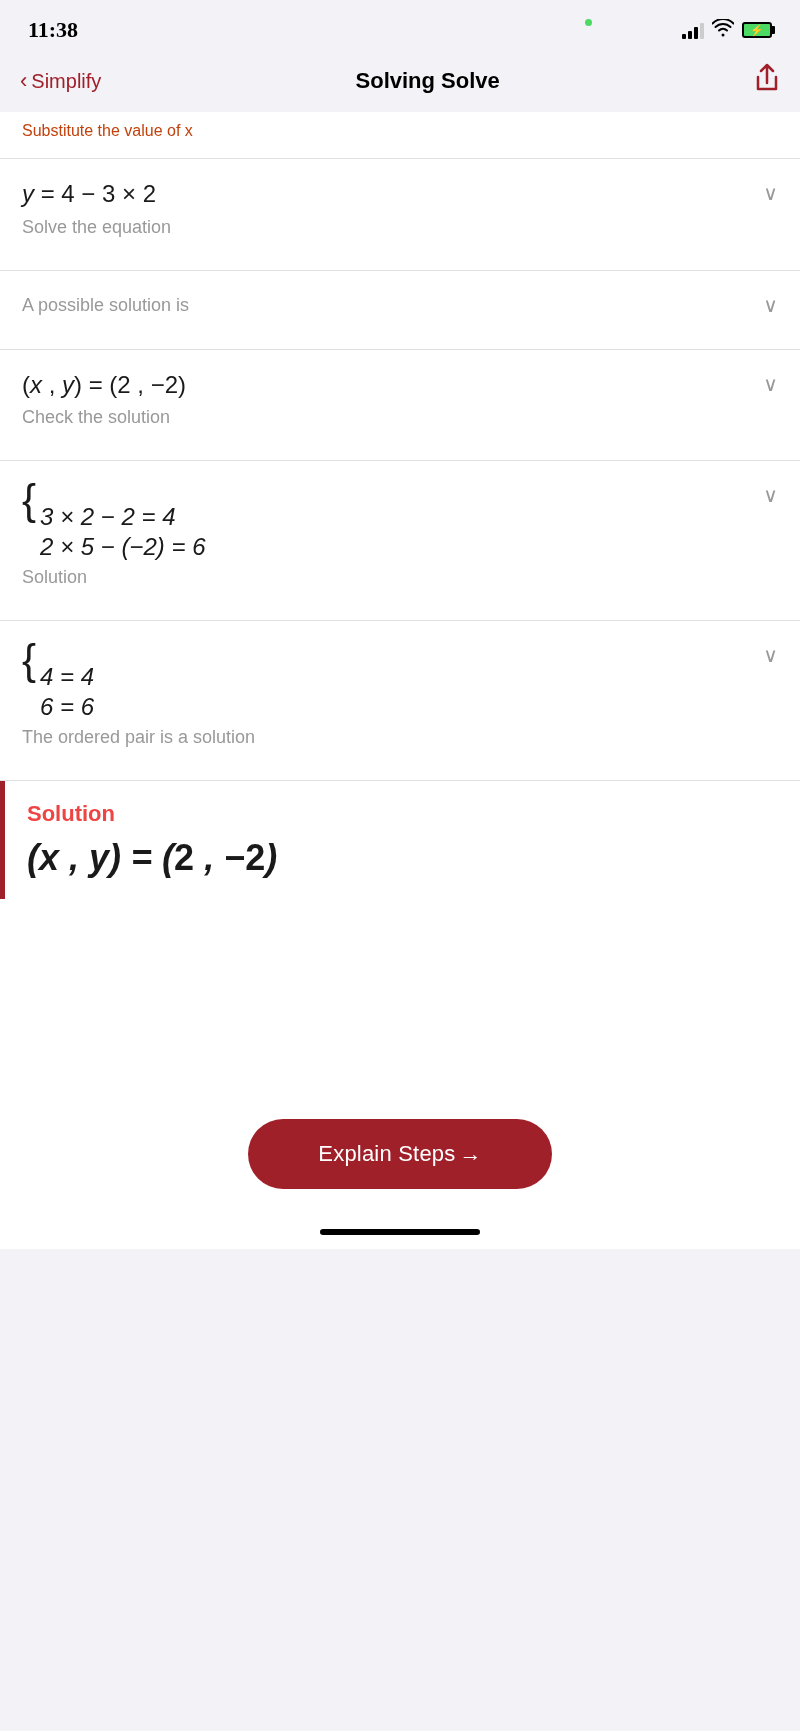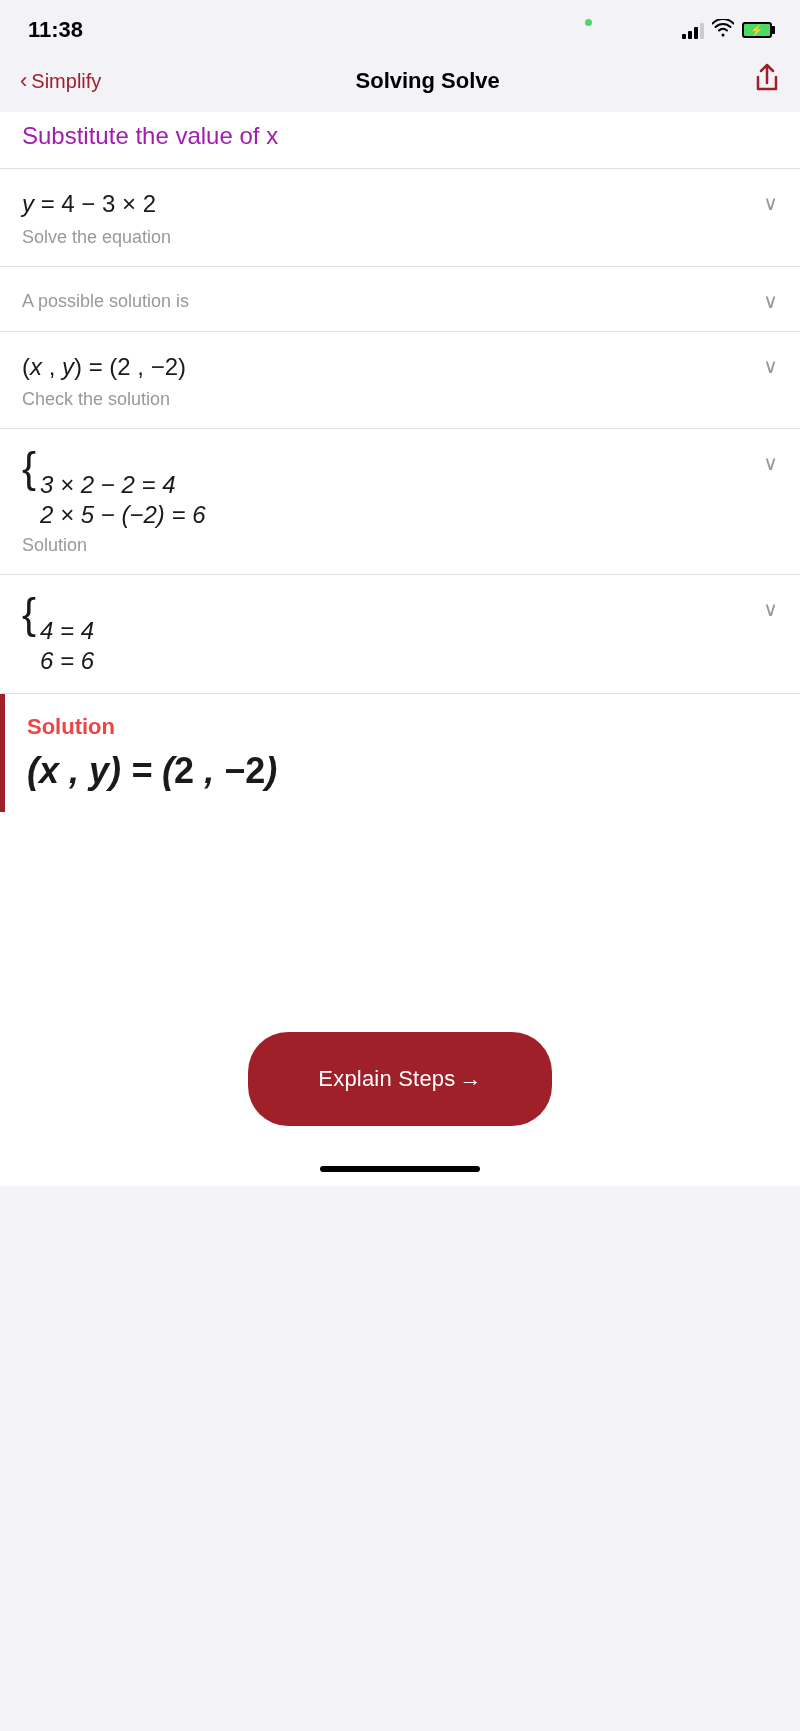--- a/index.html
+++ b/index.html
@@ -124,21 +124,21 @@
 
     
     .main-content {
       background: #fff;
       margin: 0;
       padding: 0;
     }
 
     
     .step-row {
-      padding: 18px 22px 18px 22px;
+      padding: 18px 22px 32px 22px;
       border-bottom: 1px solid #e0e0e0;
       position: relative;
     }
 
     .step-row-header {
       display: flex;
       align-items: flex-start;
       justify-content: space-between;
     }
 
@@ -199,21 +199,21 @@
       align-items: center;
       padding: 20px 0 30px 0;
     }
     .explain-steps-btn {
       background: #a0202a;
       color: #fff;
       font-size: 22px;
       font-weight: 500;
       border: none;
       border-radius: 40px;
-      padding: 34px 70px;
+      padding: 22px 70px;
       cursor: pointer;
       display: flex;
       align-items: center;
       gap: 4px;
       letter-spacing: 0.2px;
     }
     .explain-steps-arrow {
       font-size: 22px;
     }
 
@@ -254,29 +254,29 @@
       font-size: 24px;
       color: #1a1a1a;
       font-style: italic;
     }
 
     .step-row-first {
       padding: 10px 22px 18px 22px;
       border-bottom: 1px solid #e0e0e0;
     }
     .substitute-text {
-      font-size: 24px;
-      color: #a21caf;
+      font-size: 16px;
+      color: #c2410c;
     }
   </style>
 </head>
 <body>
 
 <div class="status-bar">
-  <div style="position:relative; width:100%;">
+  <div style="position:relative; width:100%;font-family:Liberation Serif, serif;">
     <span class="status-time">11:38</span>
     <div class="dot-indicator"></div>
   </div>
   <div class="status-icons">
     <div class="signal-bars">
       <div class="signal-bar" style="height:5px;"></div>
       <div class="signal-bar" style="height:8px;"></div>
       <div class="signal-bar" style="height:12px;"></div>
       <div class="signal-bar" style="height:16px; background:#ccc;"></div>
     </div>
@@ -368,20 +368,21 @@
   <div class="step-row">
     <div class="step-row-header">
       <div style="flex:1;">
         <div class="brace-container">
           <span class="brace">{</span>
           <div class="brace-lines">
             <div class="brace-line">4 = 4</div>
             <div class="brace-line">6 = 6</div>
           </div>
         </div>
+        <div class="step-description">The ordered pair is a solution</div>
       </div>
       <span class="chevron-down">∨</span>
     </div>
   </div>
 
   <div class="solution-section">
     <div class="solution-label">Solution</div>
     <div class="solution-math">
       (<span style="font-style:italic; font-weight:700;">x</span> , <span style="font-style:italic; font-weight:700;">y</span>) = (<span style="font-weight:700; font-style:normal;">2</span> , <span style="font-weight:700; font-style:normal;">−2</span>)
     </div>

